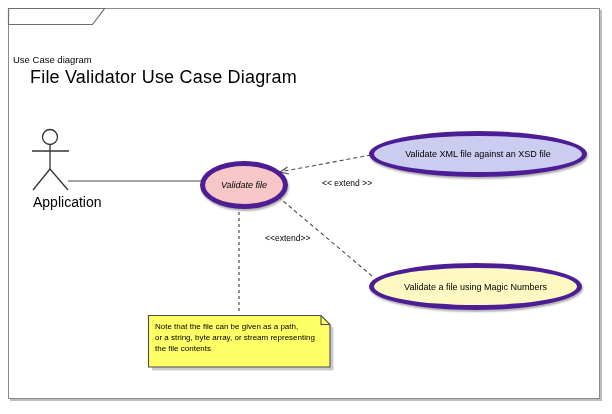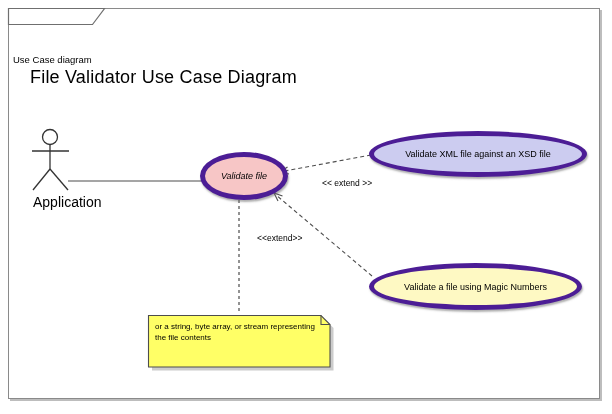--- a/index.html
+++ b/index.html
@@ -16,27 +16,27 @@
   .tab-label{position:absolute;left:13px;top:11px;font-size:9.5px;white-space:nowrap;margin-top:43px;}
 
   .title{position:absolute;left:30px;top:42px;font-size:18px;letter-spacing:.2px;white-space:nowrap;margin-top:25px;}
 
   .actor-label{position:absolute;left:33px;top:194px;font-size:14px;white-space:nowrap;}
 
   .usecase{position:absolute;display:flex;align-items:center;justify-content:center;
            border:5px solid #4c1d95;border-radius:50%;
            box-shadow:1px 2px 2px rgba(110,110,110,.55);
            font-size:9px;text-align:center;}
-  .uc-base {left:200px;top:152px;width:78px;height:38px;background:#f7c6c6;font-style:italic;}
+  .uc-base {left:200px;top:161px;width:78px;height:38px;background:#f7c6c6;font-style:italic;}
   .uc-xml  {left:369px;top:131px;width:208px;height:36px;background:#ccccf0;}
   .uc-magic{left:369px;top:263px;width:203px;height:37px;background:#fef9c3;}
 
   .stereo{position:absolute;font-size:8.5px;white-space:nowrap;}
   .stereo-xml  {left:322px;top:178px;}
-  .stereo-magic{left:257px;top:233px;text-align:right;}
+  .stereo-magic{left:265px;top:233px;text-align:right;}
 
   .note-text{position:absolute;left:155px;top:321px;font-size:8px;line-height:11px;white-space:nowrap;}
   .note-text span{display:block;}
 </style>
 </head>
 <body>
 
 <div id="stage">
 
   <div class="frame"></div>
@@ -89,17 +89,18 @@
   </div>
 
   <div class="usecase uc-magic">
     <span>Validate a file using Magic Numbers</span>
   </div>
 
   <div class="stereo stereo-xml">&lt;&lt; extend &gt;&gt;</div>
   <div class="stereo stereo-magic">&lt;&lt;extend&gt;&gt;</div>
 
   <div class="note-text">
+    <span>Note that the file can be given as a path,</span>
     <span>or a string, byte array, or stream representing</span>
     <span>the file contents</span>
   </div>
 
 </div>
 
 </body></html>

